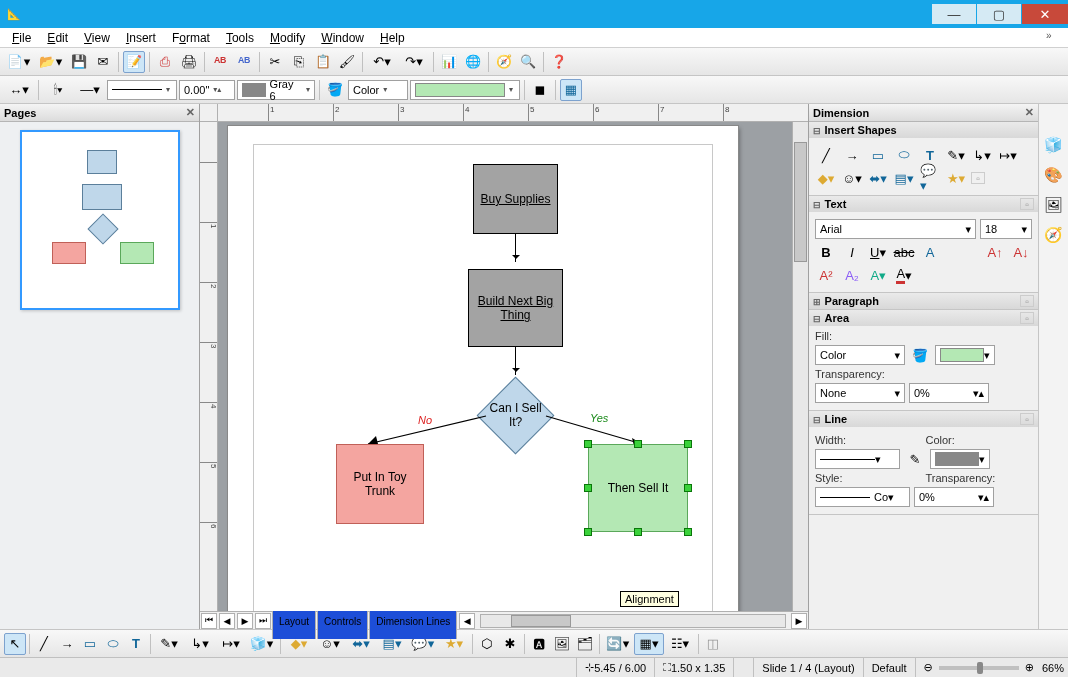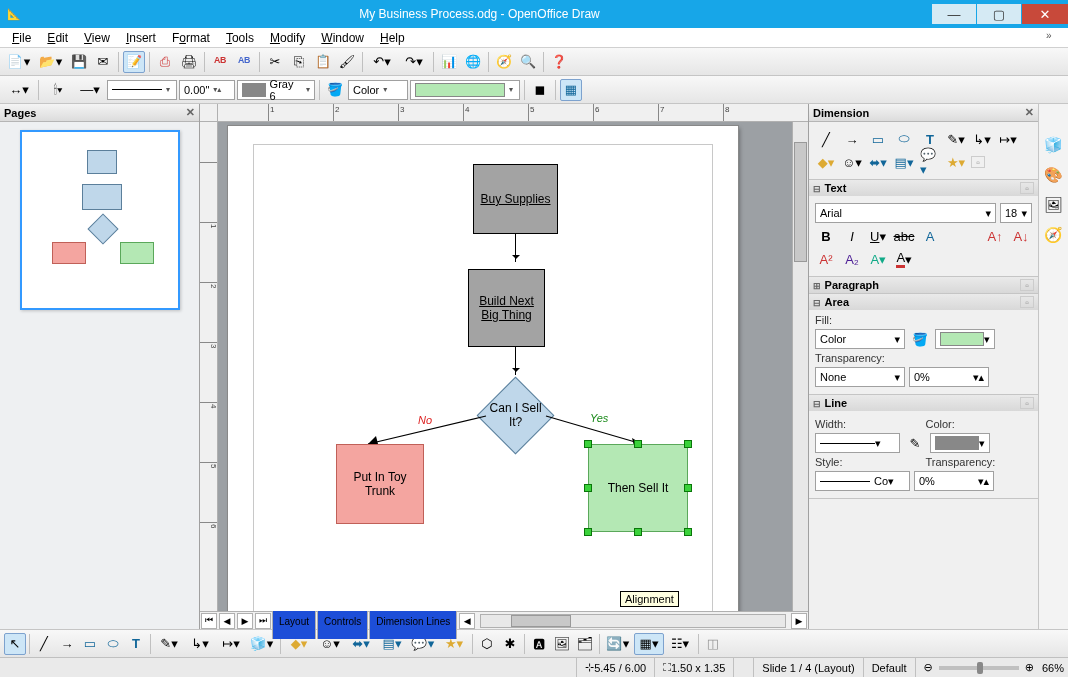--- a/index.html
+++ b/index.html
@@ -94,21 +94,20 @@
 .statusbar .zoom-slider { width:80px; height:4px; background:#c0c0c0; margin:0 6px; position:relative;}
 .statusbar .zoom-slider .knob { position:absolute; left:38px; top:-4px; width:6px; height:12px; background:#888; border-radius:2px;}
 
 svg.arrow-connector { position:absolute; overflow:visible; pointer-events:none;}
 </style>
 </head>
 <body>
 
 <div class="titlebar">
   <div class="logo">📐</div>
-  <div class="title">My Business Process.odg - OpenOffice Draw</div>
   <div class="win-btns">
     <div class="win-btn">—</div>
     <div class="win-btn">▢</div>
     <div class="win-btn close">✕</div>
   </div>
 </div>
 
 <div class="menubar">
   <div class="menu-item"><u>F</u>ile</div>
   <div class="menu-item"><u>E</u>dit</div>
@@ -233,21 +232,21 @@
           <div class="tick" style="top:400px">6</div>
       </div>
       <div class="canvas-scroll">
         <div class="page">
           <div class="page-margin"></div>
 
           <div class="shape box" style="left:245px; top:38px; width:85px; height:70px;">
               <span>Buy Supplies</span>
             </div>
           <div class="arrow-v" style="left:287px; top:108px; height:28px;"></div>
-          <div class="shape box" style="left:240px; top:143px; width:77px; height:78px;">
+          <div class="shape box" style="left:240px; top:143px; width:95px; height:78px;">
               <span>Build Next Big Thing</span>
             </div>
           <div class="arrow-v" style="left:287px; top:221px; height:28px;"></div>
           <div class="shape decision" style="left:260px; top:262px; width:55px; height:55px;">
               <span>Can I Sell It?</span>
             </div>
           <svg class="arrow-connector" style="left:120px; top:290px; width:140px; height:40px;">
               <line x1="138" y1="0" x2="20" y2="28" stroke="#000" stroke-width="1.2"></line>
               <polygon points="20,28 28,20 30,28" fill="#000"></polygon>
             </svg>
@@ -296,20 +295,23 @@
     <div class="tooltip" style="left:420px; bottom:22px;">Alignment</div>
   </div>
 
   <div class="props-panel">
     <div class="panel-header">
       <span>Dimension</span>
       <span class="close-x">✕</span>
     </div>
 
     <div class="props-section">
+      <div class="props-section-hdr">
+          <span><span class="expander">⊟</span><span>Insert Shapes</span></span>
+        </div>
       <div class="props-section-body">
         <div class="prop-row">
           <div class="prop-icon">╱</div>
           <div class="prop-icon">→</div>
           <div class="prop-icon" style="color:#169">▭</div>
           <div class="prop-icon" style="color:#169">⬭</div>
           <div class="prop-icon" style="color:#169;font-weight:bold">T</div>
           <div class="prop-icon">✎▾</div>
           <div class="prop-icon">↳▾</div>
           <div class="prop-icon">↦▾</div>
@@ -330,40 +332,40 @@
       <div class="props-section-hdr">
           <span><span class="expander">⊟</span><span>Text</span></span>
           <div class="section-more">▫</div>
         </div>
       <div class="props-section-body">
         <div class="prop-row">
           <div class="prop-combo" style="flex:1">
               <span>Arial</span>
               <span class="dd-arrow" style="margin-left:auto">▾</span>
             </div>
-          <div class="prop-combo" style="width:32px">
+          <div class="prop-combo" style="width:52px">
               <span>18</span>
               <span class="dd-arrow" style="margin-left:auto">▾</span>
             </div>
         </div>
         <div class="prop-row">
           <div class="prop-icon" style="font-weight:bold">B</div>
           <div class="prop-icon" style="font-style:italic">I</div>
           <div class="prop-icon"><u>U</u>▾</div>
           <div class="prop-icon">
               <s>abc</s>
             </div>
           <div class="prop-icon" style="color:#169">A</div>
           <div style="flex:1"></div>
           <div class="prop-icon" style="color:#c33">A↑</div>
           <div class="prop-icon" style="color:#c33">A↓</div>
         </div>
         <div class="prop-row">
           <div class="prop-icon" style="color:#c33">A²</div>
-          <div class="prop-icon" style="color:#4c1d95">A₂</div>
+          <div class="prop-icon" style="color:#8b5cf6">A₂</div>
           <div class="prop-icon" style="color:#1a8">A▾</div>
           <div class="prop-icon"><span style="border-bottom:3px solid #c33;">A</span>▾</div>
         </div>
       </div>
     </div>
 
     <div class="props-section">
       <div class="props-section-hdr">
           <span><span class="expander">⊞</span><span>Paragraph</span></span>
           <div class="section-more">▫</div>

